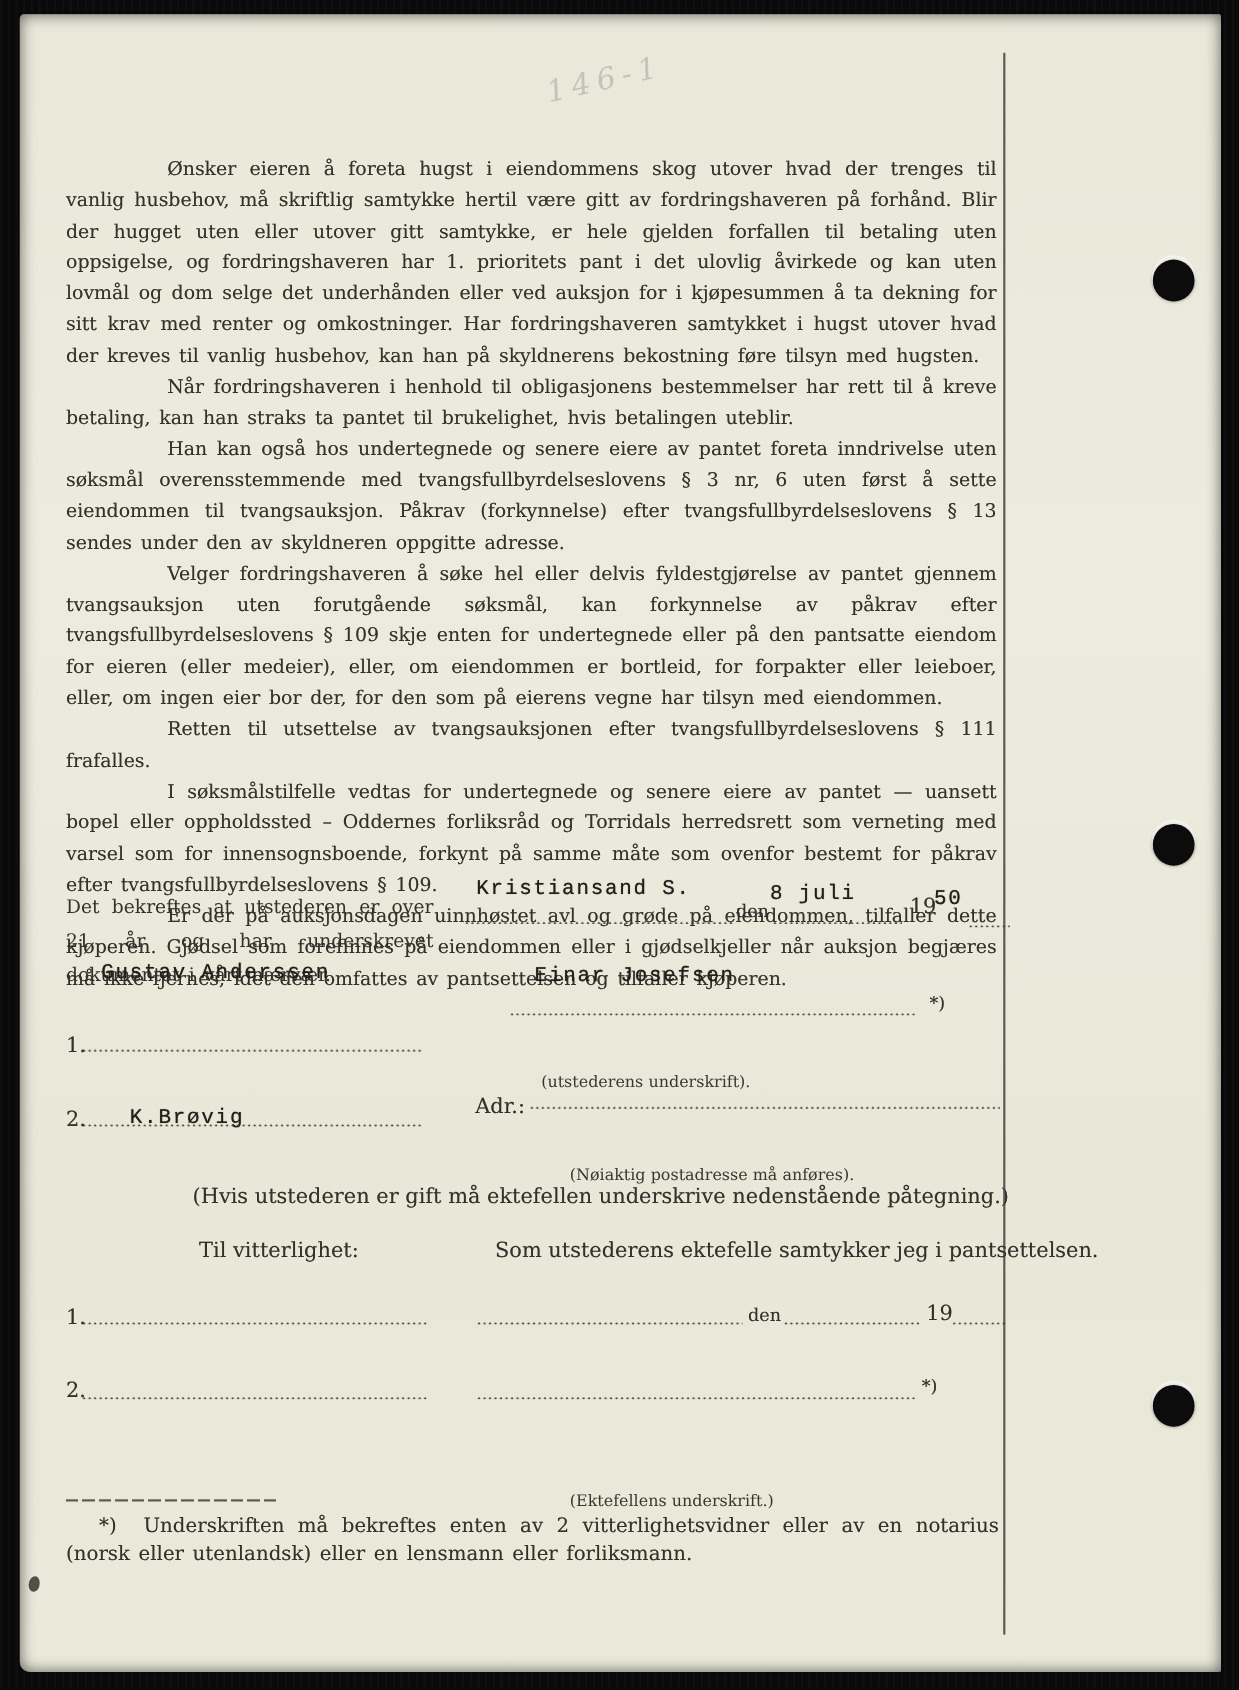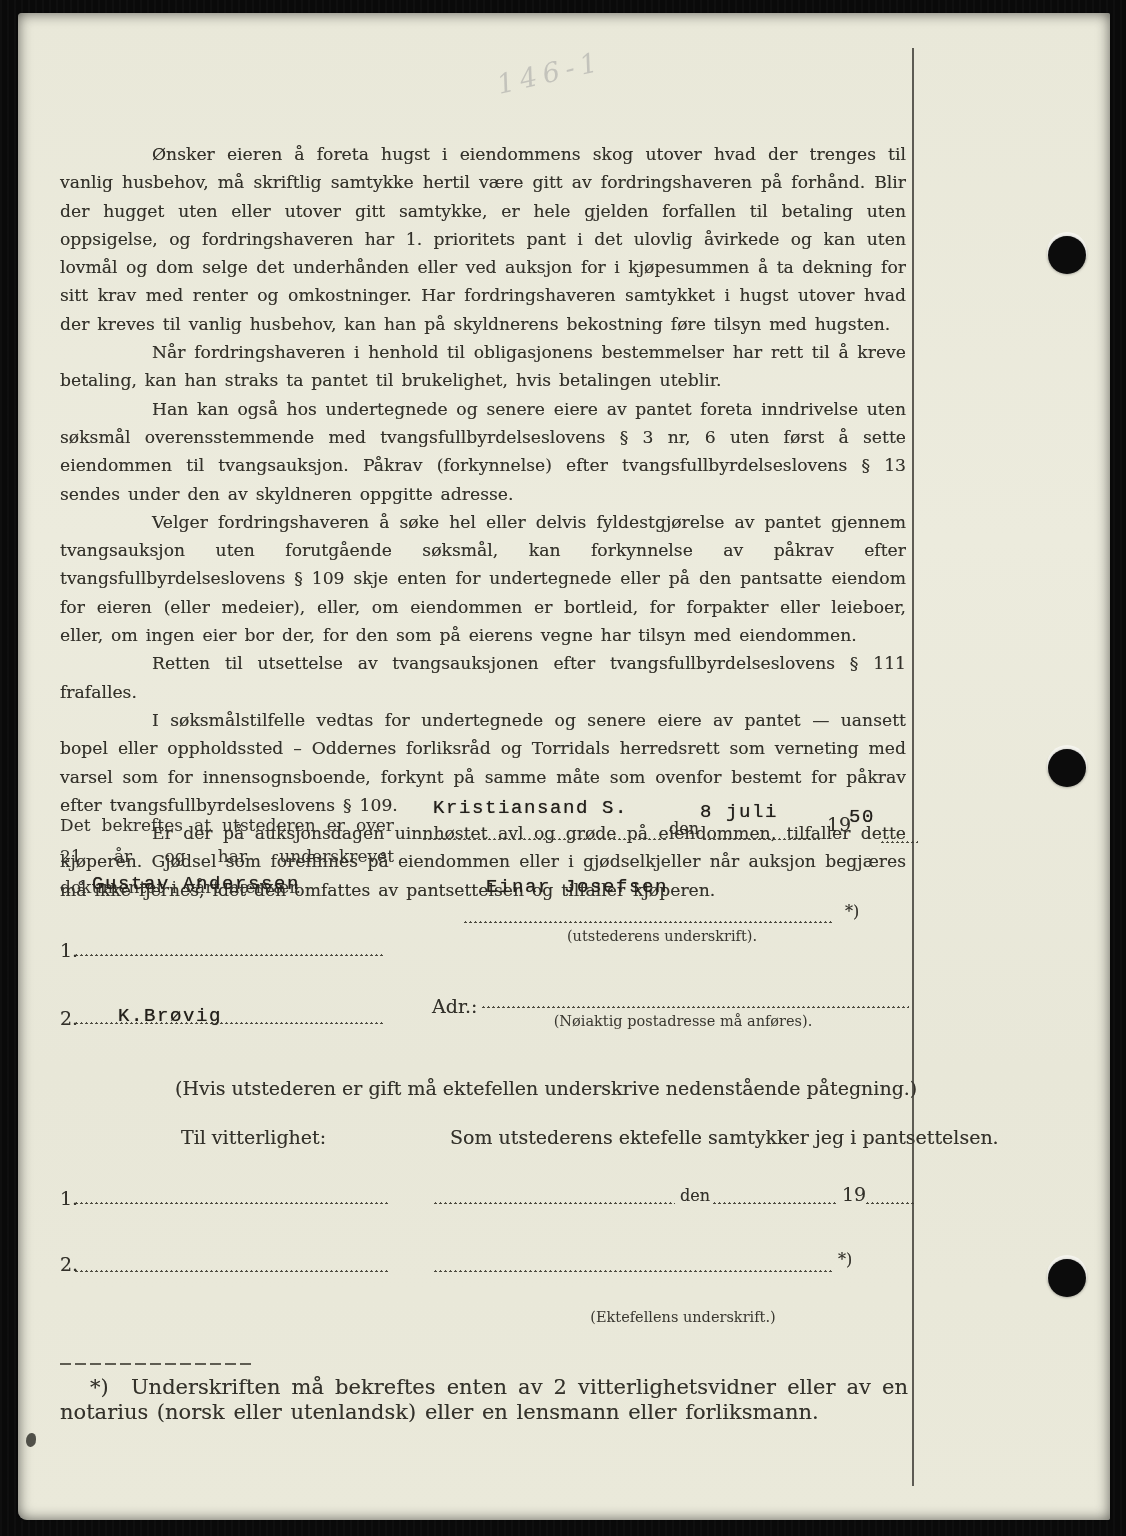--- a/index.html
+++ b/index.html
@@ -46,27 +46,27 @@
   .typed{
     font-family:"Liberation Mono","DejaVu Sans Mono",monospace;
     font-size:19px;letter-spacing:1.6px;color:#221f1a;white-space:nowrap;
     text-shadow:0 0 .7px rgba(25,22,18,.75);
   }
   .dotl{
     height:3px;
     background-image:radial-gradient(circle, rgba(62,60,50,.9) 1px, transparent 1.4px);
     background-size:5px 3px;background-repeat:repeat-x;background-position:0 1px;
   }
-  .center{text-align:center;white-space:nowrap;}
+  .center{white-space:nowrap;margin-top:48px;}
   .fn-rule{
     height:2px;
     background:repeating-linear-gradient(90deg, rgba(70,68,58,.85) 0 11px, transparent 11px 15px);
   }
   .footnote{
-    font-size:21px;line-height:25px;color:#33312a;text-align:justify;word-spacing:2px;
+    font-size:18px;line-height:25px;color:#33312a;text-align:justify;word-spacing:2px;
     text-shadow:0 0 .4px rgba(51,49,42,.4);
   }
 </style>
 </head>
 <body>
 
 <div class="paper">
 
   <div class="pencil">146-1</div>
 

